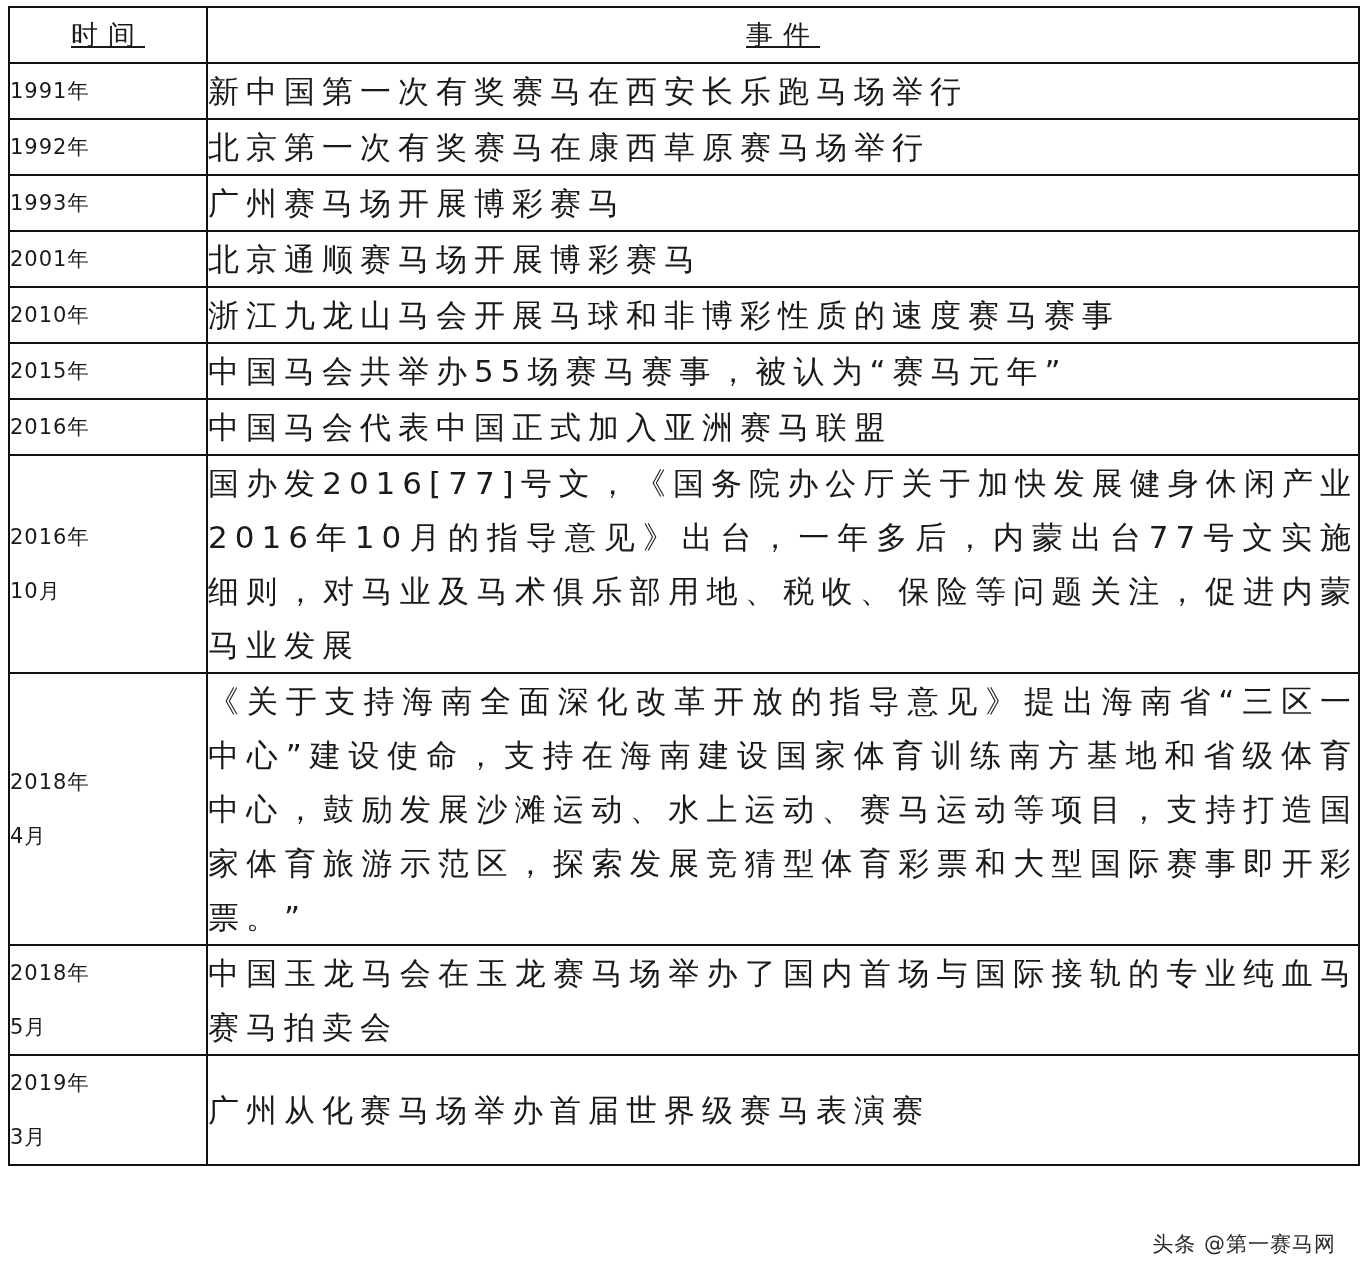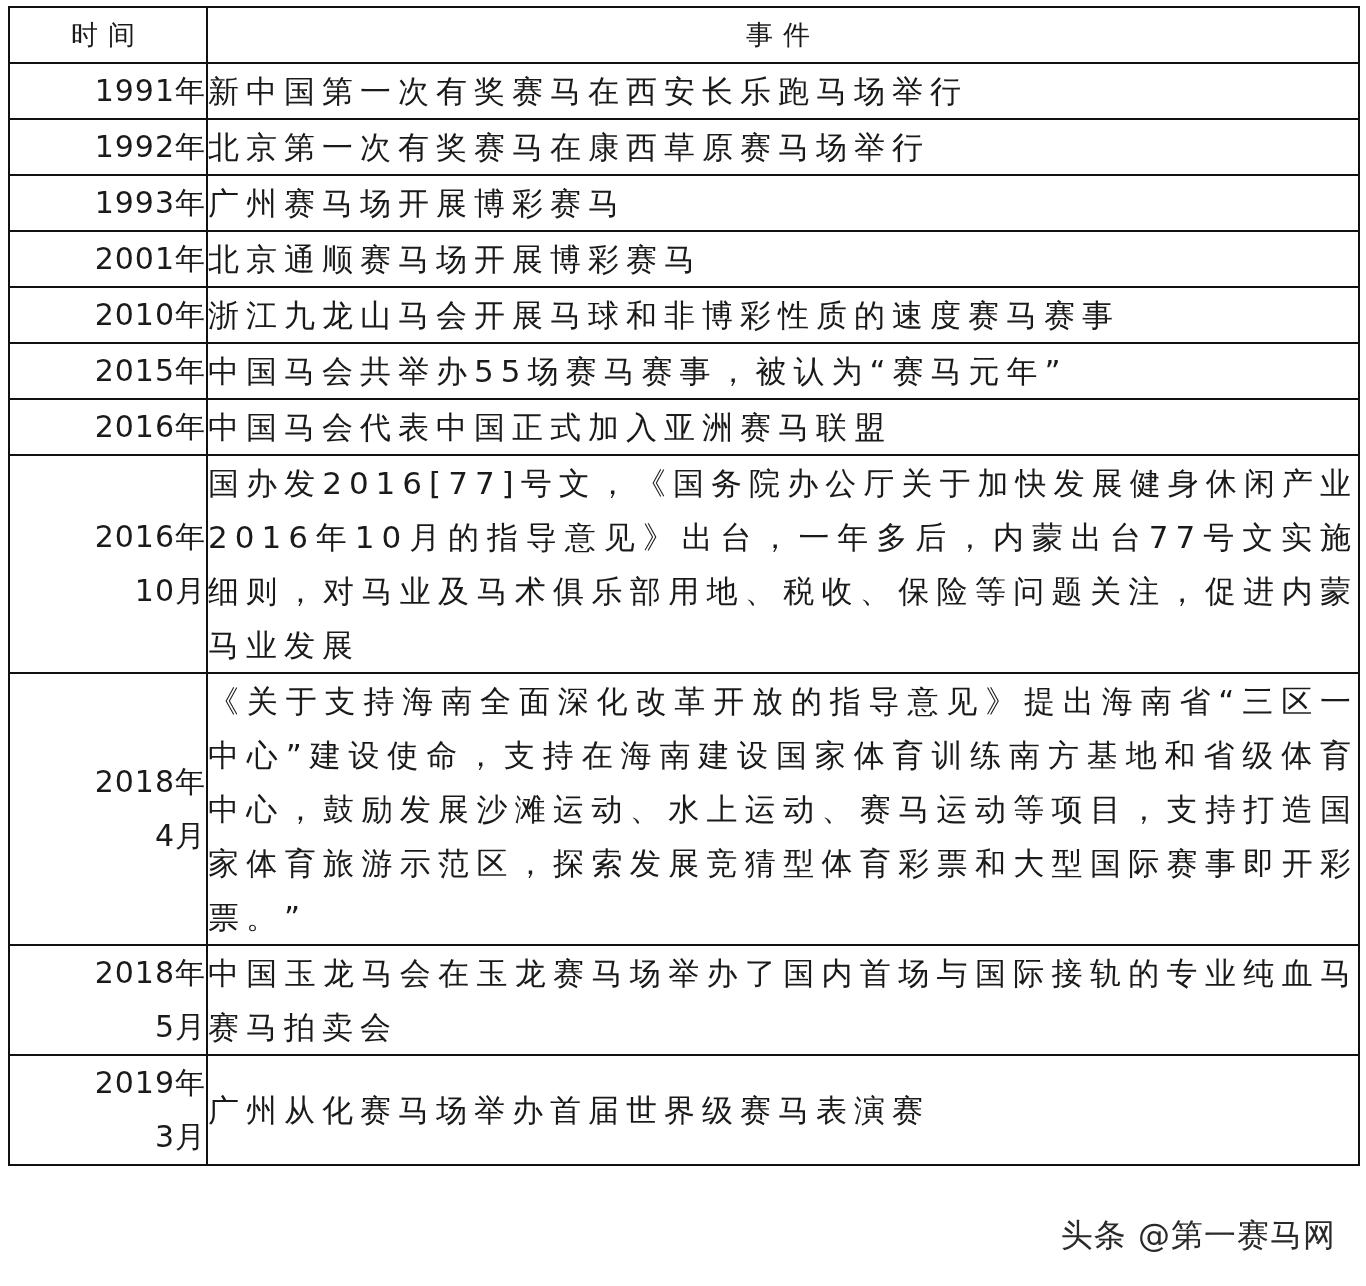--- a/index.html
+++ b/index.html
@@ -32,24 +32,25 @@
       padding: 0;
       font-weight: normal;
     }
     col.col-time { width: 198px; }
     col.col-event { width: 1152px; }
     th {
       height: 54px;
       font-size: 27px;
       letter-spacing: 10px;
       text-align: center;
+      text-decoration: underline;
     }
     td.time {
-      text-align: right;
-      font-size: 30px;
+      text-align: left;
+      font-size: 21px;
       line-height: 54px;
       letter-spacing: 1px;
     }
     td.event {
       font-size: 31px;
       line-height: 54px;
       padding-left: 14px;
       padding-right: 14px;
       letter-spacing: 7px;
       text-align: left;
@@ -57,21 +58,21 @@
     tr.single td { height: 54px; }
     td.event.multi {
       text-align: justify;
       text-align-last: left;
     }
     td.time .line { display: block; }
     .watermark {
       position: absolute;
       right: 30px;
       bottom: 28px;
-      font-size: 32px;
+      font-size: 21px;
       color: #2a2a2a;
       background: rgba(255,255,255,0.85);
       letter-spacing: 1px;
     }
   </style>
 </head>
 <body>
 
 <div class="page">
   <table class="timeline">

